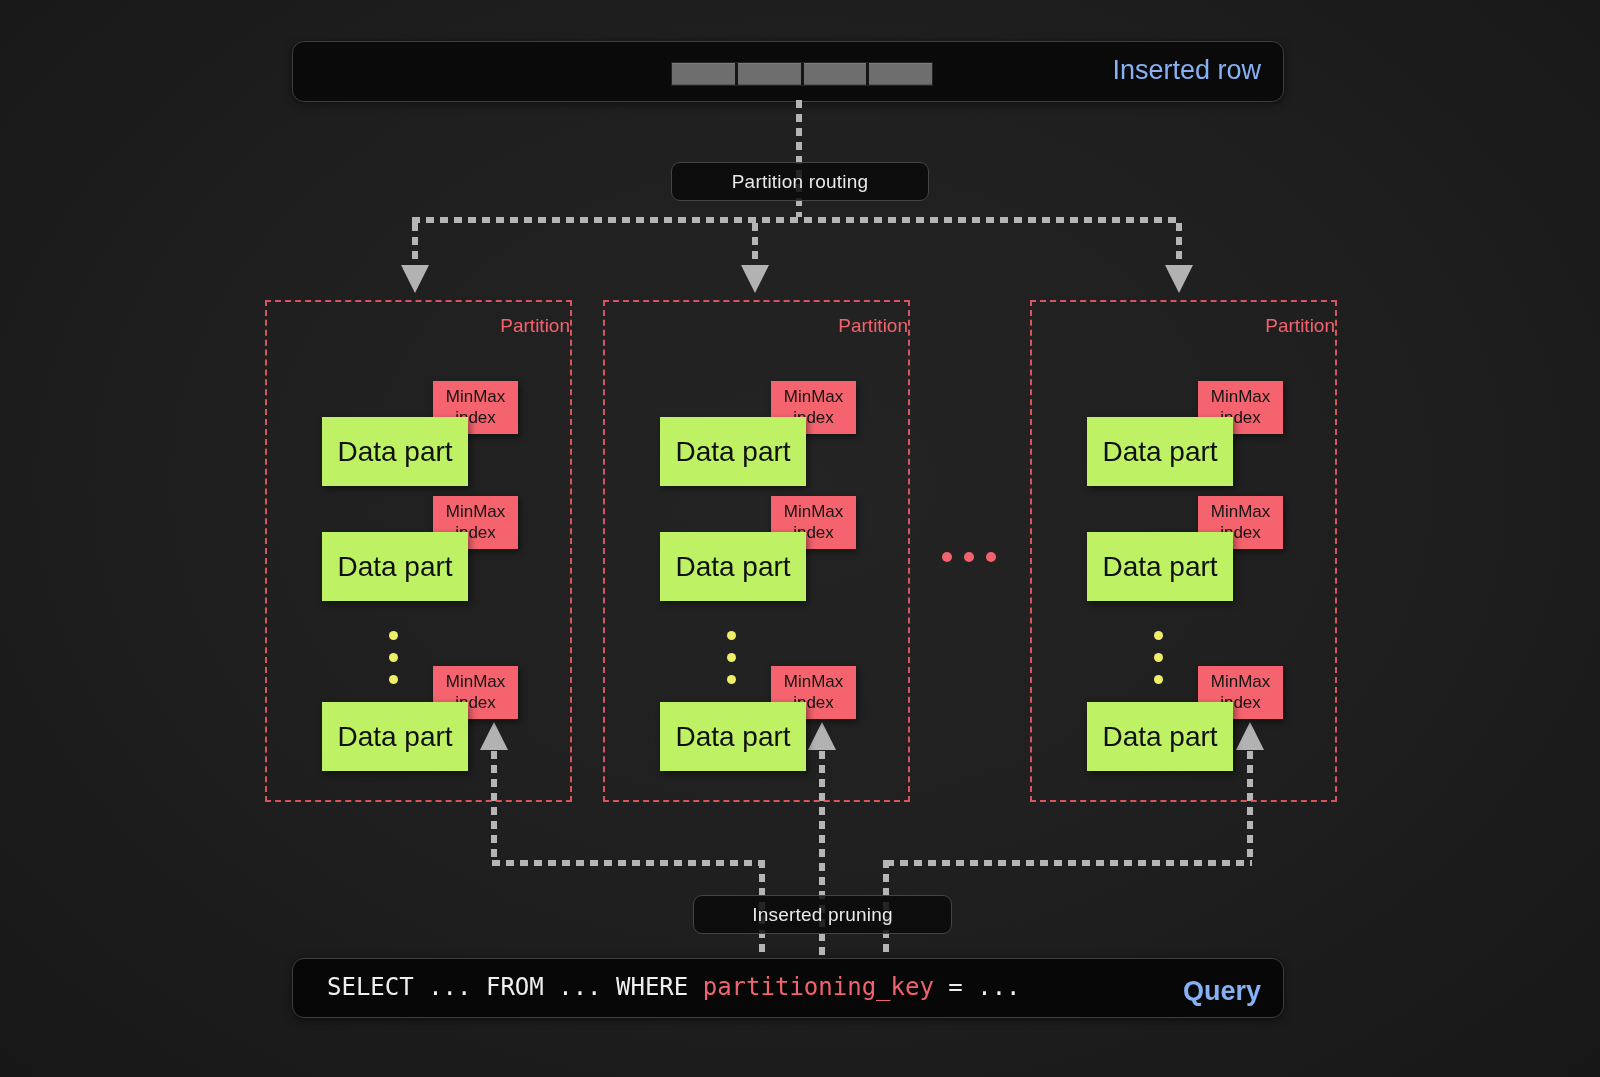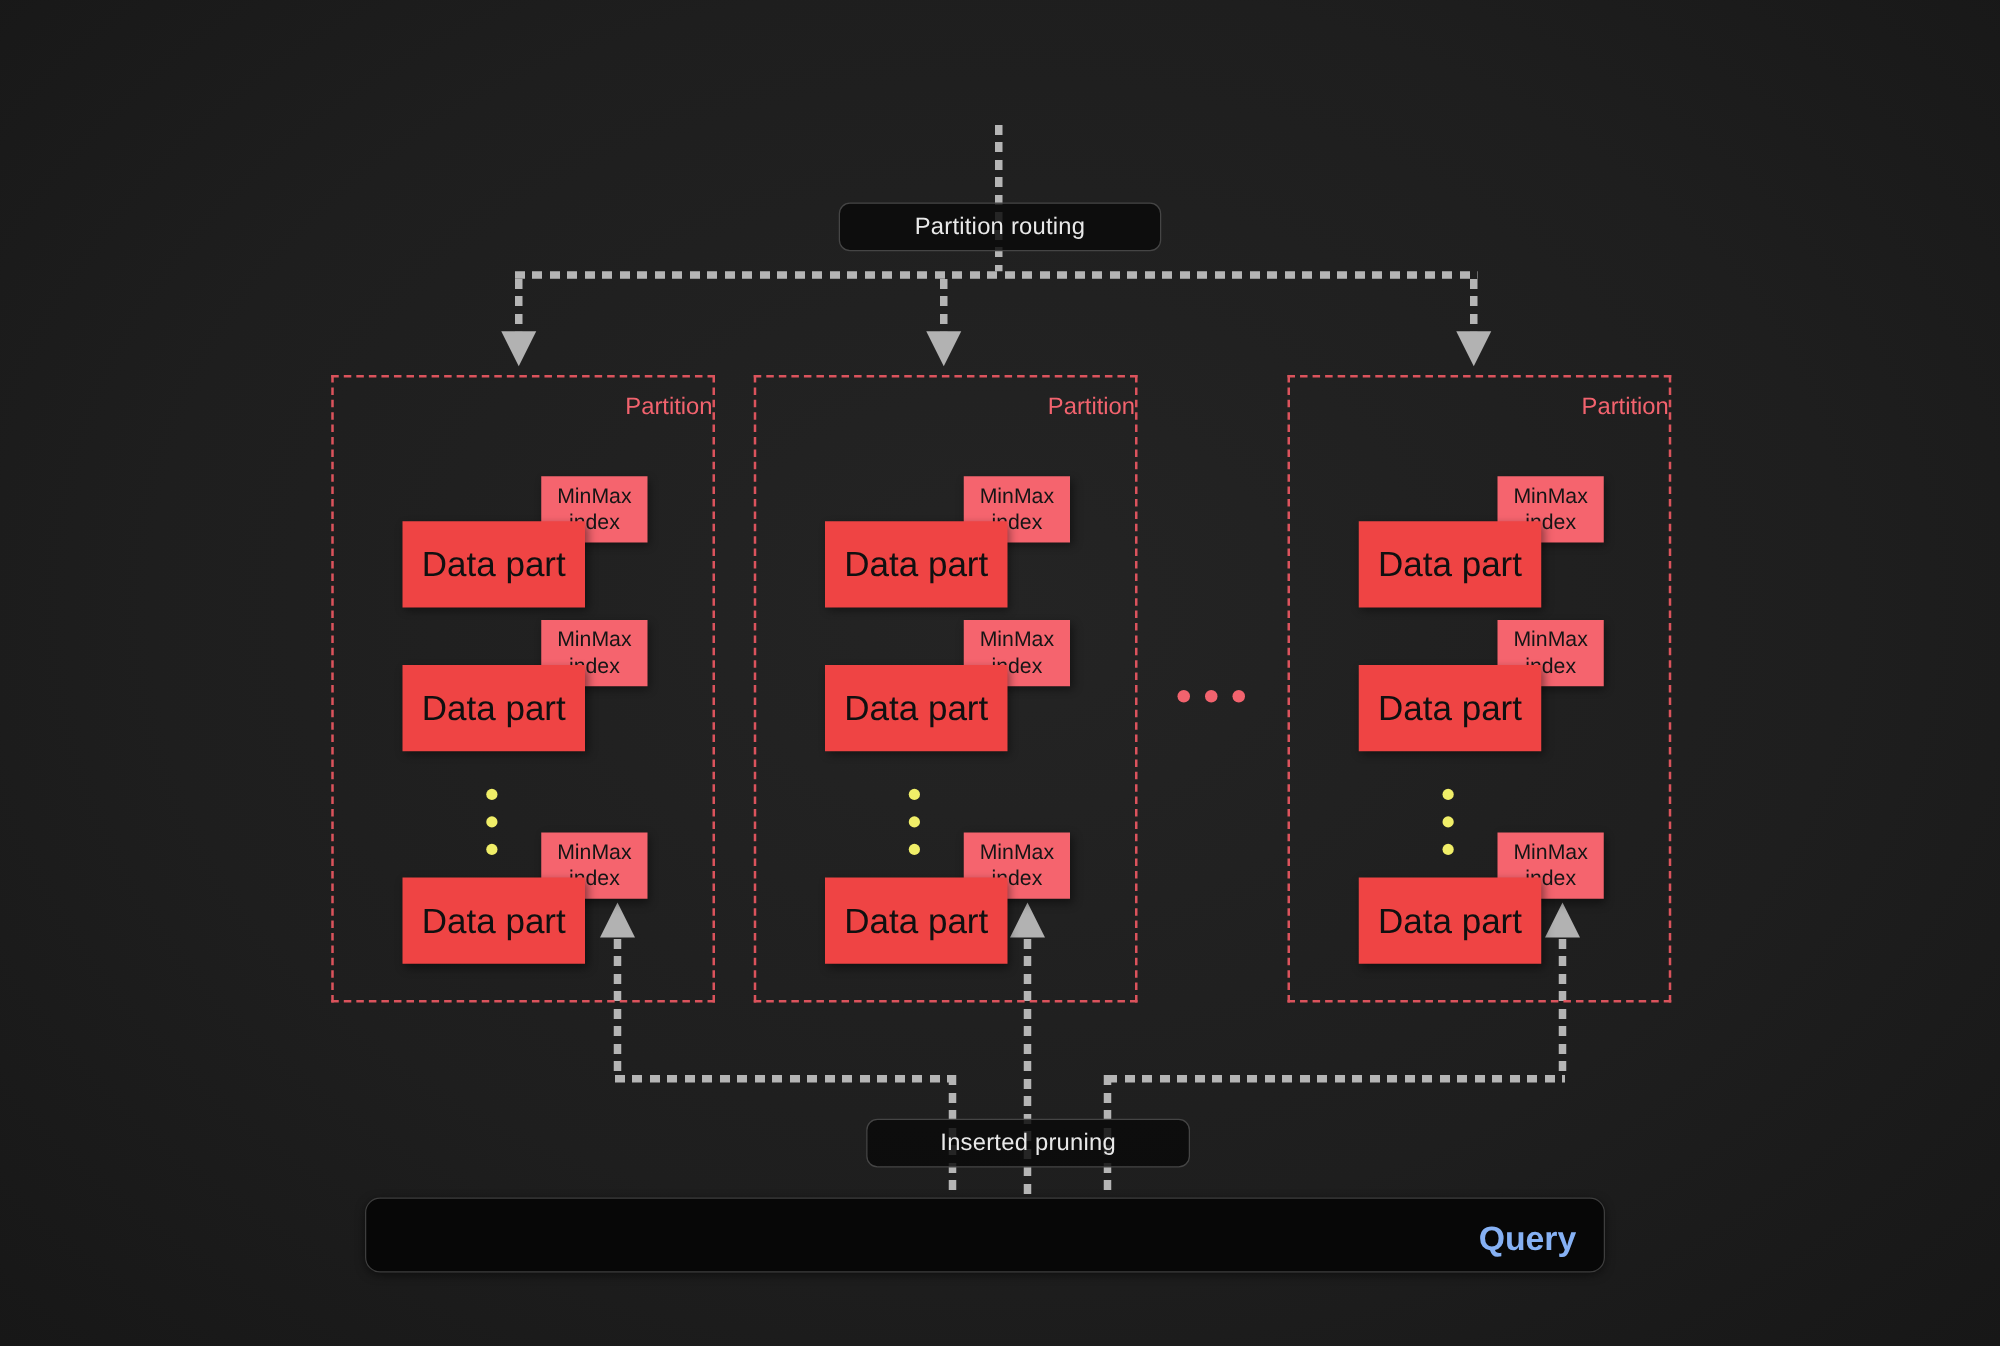--- a/index.html
+++ b/index.html
@@ -54,21 +54,21 @@
   .pgroup{position:absolute;left:55px;width:197px;height:106px;}
   .g1{top:79px;} .g2{top:194px;} .g3{top:364px;}
   .minmax{
     position:absolute;left:111px;top:0;width:85px;height:53px;
     background:#f5646e;color:#151515;font-size:17px;line-height:1.22;
     display:flex;align-items:center;justify-content:center;text-align:center;
     box-shadow:2px 3px 7px rgba(0,0,0,0.45);
   }
   .ybox{
     position:absolute;left:0;top:36px;width:146px;height:69px;
-    background:#ef4444;color:#101010;font-size:28px;
+    background:#bef264;color:#101010;font-size:28px;
     display:flex;align-items:center;justify-content:center;
     box-shadow:2px 3px 7px rgba(0,0,0,0.45);
   }
   .vdots{position:absolute;left:122px;top:329px;display:flex;flex-direction:column;gap:13px;}
   .ydot{width:9px;height:9px;border-radius:50%;background:#f0ee68;}
   #midEllipsis{left:942px;top:552px;display:flex;gap:12px;z-index:2;}
   .rdot{width:10px;height:10px;border-radius:50%;background:#f2636e;}
 
   
   #a1stem{left:491px;top:751px;height:111px;}
@@ -86,20 +86,29 @@
   #sql{left:34px;top:0;height:56px;display:flex;align-items:center;
     font-family:"DejaVu Sans Mono","Liberation Mono",monospace;font-size:24px;color:#efefef;white-space:pre;}
   #sql .key{color:#f2636e;}
   #queryLabel{right:22px;top:4px;height:56px;display:flex;align-items:center;font-weight:bold;}
 </style>
 </head>
 <body>
 
 <div id="canvas">
 
+  <div id="insertedRow" class="abs darkbox">
+    <div id="segments" class="abs">
+      <div class="seg"></div>
+      <div class="seg"></div>
+      <div class="seg"></div>
+      <div class="seg"></div>
+    </div>
+    <div id="insertedLabel" class="abs bluelabel">Inserted row</div>
+  </div>
 
   <div id="feedLine" class="abs vdash"></div>
 
   <div id="routingLabel" class="abs pill">Partition routing</div>
 
   <div id="topHline" class="abs hdash"></div>
   <div id="stem1" class="abs vdash branchStem"></div>
   <div id="stem2" class="abs vdash branchStem"></div>
   <div id="stem3" class="abs vdash branchStem"></div>
   <div id="head1" class="abs tri-down branchHead"></div>
@@ -182,16 +191,17 @@
   <div id="a2stem" class="abs vdash"></div>
   <div id="a3stem" class="abs vdash"></div>
   <div id="bhlineL" class="abs hdash"></div>
   <div id="bhlineR" class="abs hdash"></div>
   <div id="bv1" class="abs vdash"></div>
   <div id="bv2" class="abs vdash"></div>
 
   <div id="pruningLabel" class="abs pill">Inserted pruning</div>
 
   <div id="queryBox" class="abs darkbox">
+    <div id="sql" class="abs"><span>SELECT ... FROM ... WHERE </span><span class="key">partitioning_key</span><span> = ...</span></div>
     <div id="queryLabel" class="abs bluelabel">Query</div>
   </div>
 
 </div>
 
 </body></html>

